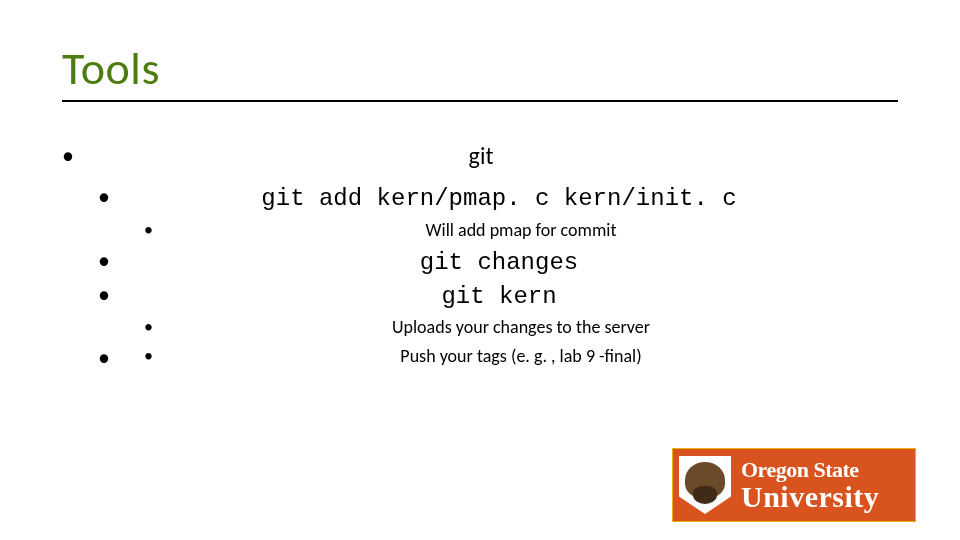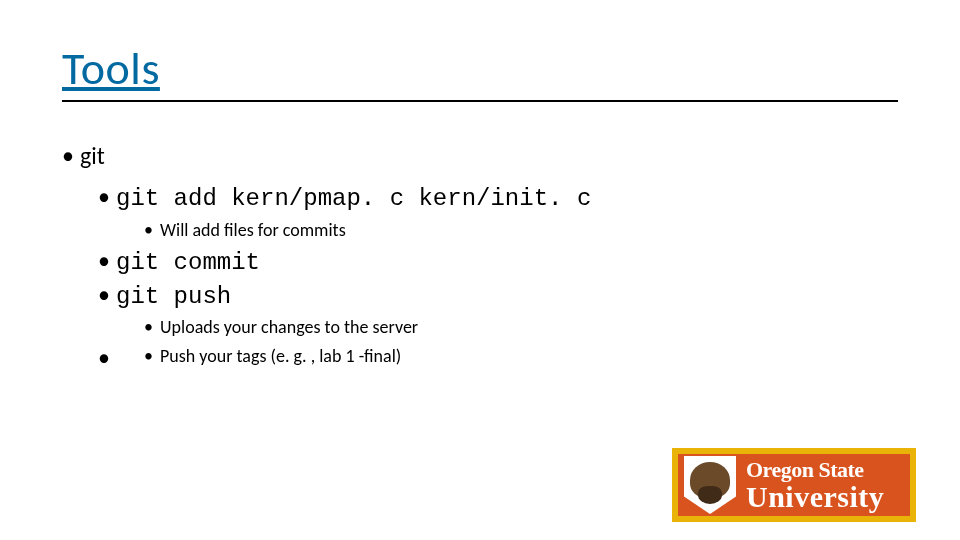--- a/index.html
+++ b/index.html
@@ -16,41 +16,40 @@
     position: relative;
     width: 960px;
     height: 540px;
     box-sizing: border-box;
   }
   .title {
     position: absolute;
     left: 62px;
     top: 40px;
     font-size: 46px;
-    color: #0369a1;
+    color: #4d7c0f;
     font-weight: 400;
     letter-spacing: 0.5px;
-    text-decoration: underline;
   }
   .title-underline {
     position: absolute;
     left: 62px;
     top: 100px;
     width: 836px;
     height: 2px;
     background: #000;
   }
   .content {
     position: absolute;
     left: 62px;
     top: 140px;
     width: 820px;
   }
   ul { list-style: none; margin: 0; padding: 0; }
-  li { position: relative; }
+  li { position: relative; text-align: center; }
 
   .lvl1 > li { padding-left: 18px; font-size: 24px; line-height: 1.35; margin-bottom: 2px;}
   .lvl1 > li::before { content: "•"; position: absolute; left: 0; top: 0; font-size: 24px; }
 
   .lvl2 { margin-top: 9px; }
   .lvl2 > li { padding-left: 18px; margin-left: 18px; font-size: 24px; line-height: 1.35; margin-bottom: 0;}
   .lvl2 > li::before { content: "•"; position: absolute; left: 0; top: 0; font-size: 24px; }
 
   .lvl3 { margin-top: 0; }
   .lvl3 > li { padding-left: 16px; margin-left: 28px; font-size: 18px; line-height: 1.6; }
@@ -58,21 +57,21 @@
 
   .mono { font-family: "Courier New", Courier, monospace; }
 
   .logo-box {
     position: absolute;
     right: 44px;
     bottom: 18px;
     width: 244px;
     height: 74px;
     background: #d9531e;
-    border: 6px solid #eab308;
+    border: 1px solid #eab308;
     box-sizing: border-box;
     display: flex;
     align-items: center;
   }
   .logo-shield {
     width: 52px;
     height: 58px;
     margin-left: 6px;
     background: #fff;
     position: relative;
@@ -111,35 +110,35 @@
   <div class="title-underline"></div>
 
   <div class="content">
     <ul class="lvl1">
       <li>
         <span>git</span>
         <ul class="lvl2">
           <li>
             <span class="mono">git add kern/pmap. c kern/init. c</span>
             <ul class="lvl3">
-              <li>Will add files for commits</li>
+              <li>Will add pmap for commit</li>
             </ul>
           </li>
           <li>
-            <span class="mono">git commit</span>
+            <span class="mono">git changes</span>
           </li>
           <li>
-            <span class="mono">git push</span>
+            <span class="mono">git kern</span>
             <ul class="lvl3">
               <li>Uploads your changes to the server</li>
             </ul>
           </li>
           <li>
             <ul class="lvl3">
-              <li>Push your tags (e. g. , lab 1 -final)</li>
+              <li>Push your tags (e. g. , lab 9 -final)</li>
             </ul>
           </li>
         </ul>
       </li>
     </ul>
   </div>
 
   <div class="logo-box">
     <div class="logo-shield">
       <div class="beaver"></div>

